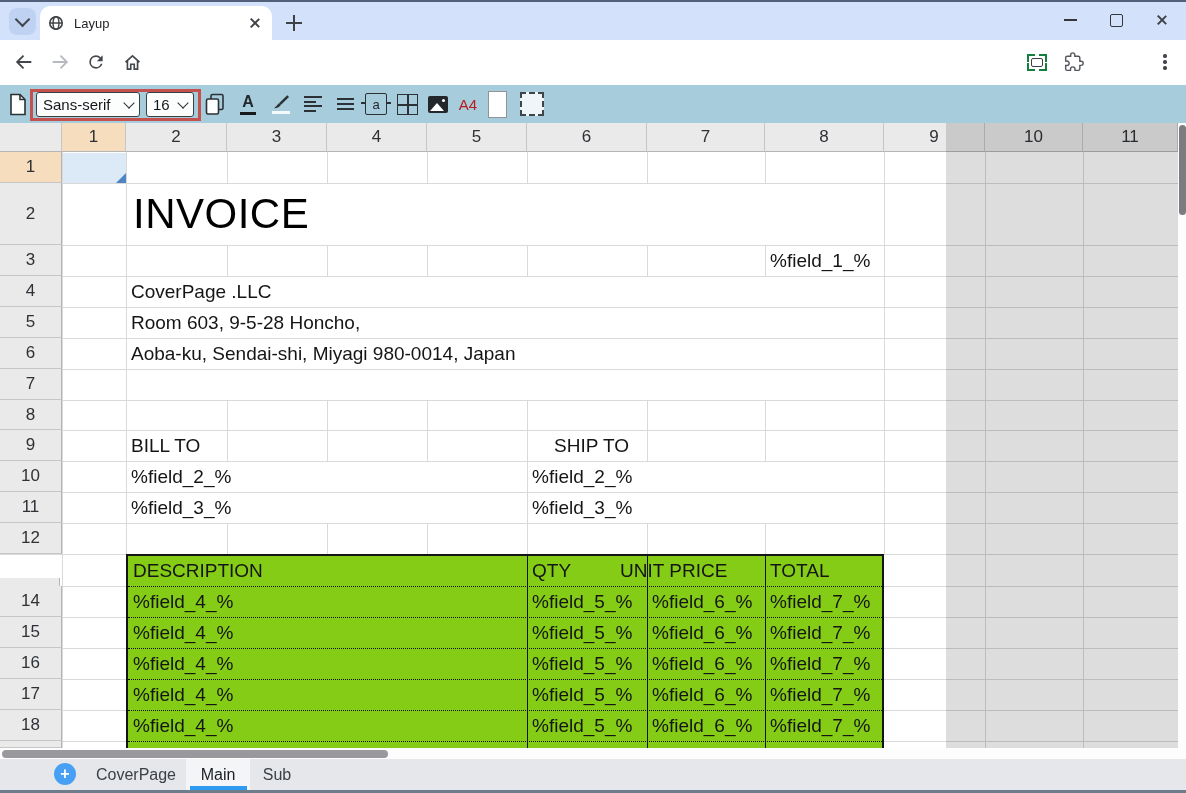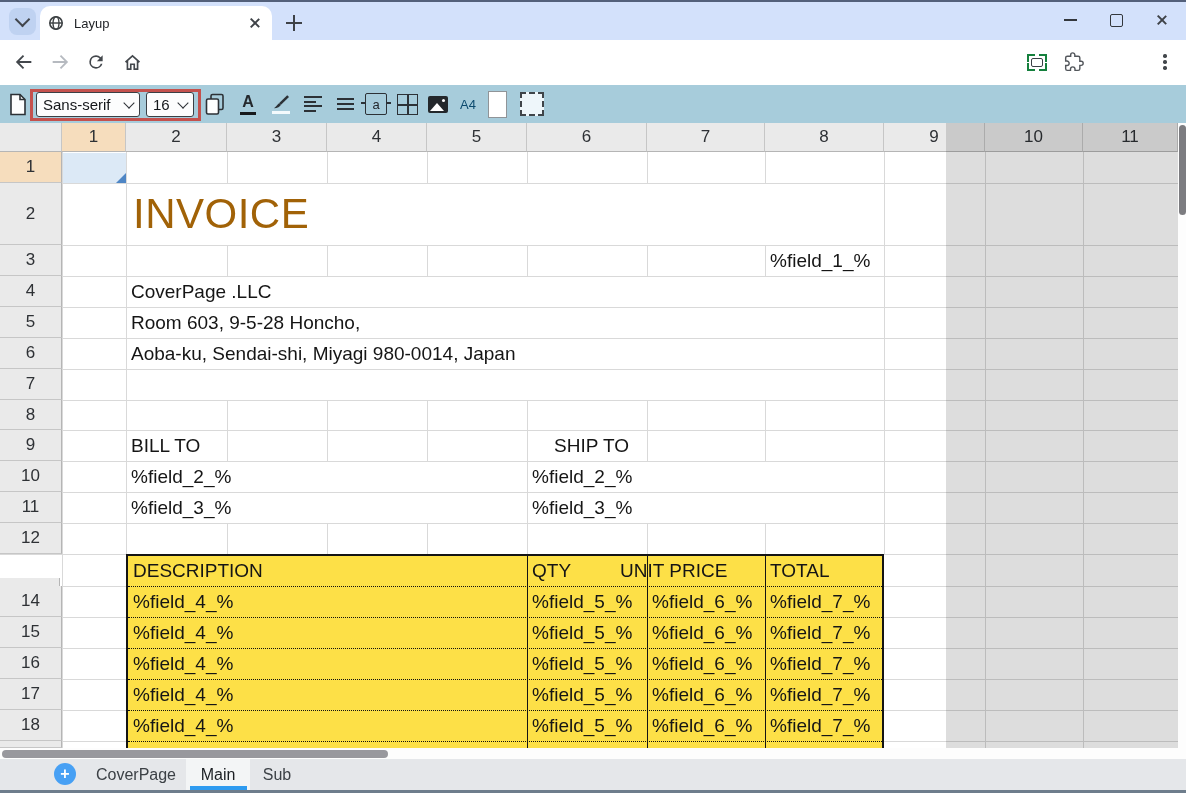--- a/index.html
+++ b/index.html
@@ -75,36 +75,36 @@
         display:flex;align-items:center;justify-content:center;font-size:13px;color:#22262b;}
   .abox::before,.abox::after{content:"";position:absolute;top:8px;width:4px;height:1.6px;background:#2c3136;}
   .abox::before{left:-5px;} .abox::after{right:-5px;}
   .gridico{width:19px;height:19px;border:1.7px solid #2c3136;position:relative;}
   .gridico::before{content:"";position:absolute;left:50%;top:0;width:1.7px;height:100%;background:#2c3136;}
   .gridico::after{content:"";position:absolute;top:50%;left:0;height:1.7px;width:100%;background:#2c3136;}
   .imgico{width:20px;height:17px;background:#23272b;border-radius:2px;position:relative;overflow:hidden;}
   .imgico .mt{position:absolute;left:2px;bottom:2px;width:0;height:0;
       border-left:7px solid transparent;border-right:7px solid transparent;border-bottom:8px solid #fff;}
   .imgico .sun{position:absolute;right:3px;top:3px;width:3.4px;height:3.4px;border-radius:50%;background:#fff;}
-  .a4label{font-size:13px;color:#0c4a6e;}
+  .a4label{font-size:15px;color:#b91c1c;}
   .swatch{width:17px;height:25px;background:#fff;border:1px solid #909498;}
   .dashbox{width:20px;height:20px;border:2px dashed #3f4449;background:#eef6fa;}
   
   #sheet{position:absolute;left:0;top:123px;width:1178px;height:625px;background:#fff;overflow:hidden;}
   .gl{position:absolute;background:#d9d9d9;}
   .hdr{position:absolute;background:#eaeaea;box-sizing:border-box;display:flex;align-items:center;
        justify-content:center;font-size:17px;color:#2e3135;cursor:pointer;}
   .colhdr{border-right:1px solid #c6c6c6;border-bottom:1px solid #b5b5b5;}
   .rowhdr{border-bottom:1px solid #c6c6c6;border-right:1px solid #b5b5b5;}
   .tan{background:#f6ddbd !important;}
   .selcell{position:absolute;background:#dce9f6;}
   .fillhandle{position:absolute;width:0;height:0;border-left:10px solid transparent;border-bottom:10px solid #4e86c5;}
   .ctext{position:absolute;display:flex;align-items:center;font-size:19px;color:#151515;white-space:pre;cursor:cell;}
-  .invtitle{font-size:42px;color:#a16207;letter-spacing:0.5px;}
-  .tablebox{position:absolute;border:2px solid #141414;border-bottom:none;background:#fde047;box-sizing:border-box;}
+  .invtitle{font-size:42px;color:#000000;letter-spacing:0.5px;}
+  .tablebox{position:absolute;border:2px solid #141414;border-bottom:none;background:#84cc16;box-sizing:border-box;}
   .tvl{position:absolute;width:1px;background:#141414;top:0;}
   .thl{position:absolute;left:0;border-top:1.6px dotted #111;}
   .grayover{position:absolute;background:rgba(0,0,0,0.135);pointer-events:none;}
   
   #hscroll{position:absolute;left:0;top:748px;width:1178px;height:11px;background:#fdfdfd;}
   #hthumb{position:absolute;left:2px;top:1.5px;width:386px;height:8px;border-radius:4px;background:#98989d;cursor:grab;}
   #vscroll{position:absolute;left:1178px;top:123px;width:8px;height:636px;background:#fdfdfd;}
   #vthumb{position:absolute;left:0.5px;top:2px;width:7px;height:90px;border-radius:3.5px;background:#7c7c80;cursor:grab;}
   
   #sheettabs{position:absolute;left:0;top:759px;width:1186px;height:31px;background:#e5e7ea;}

